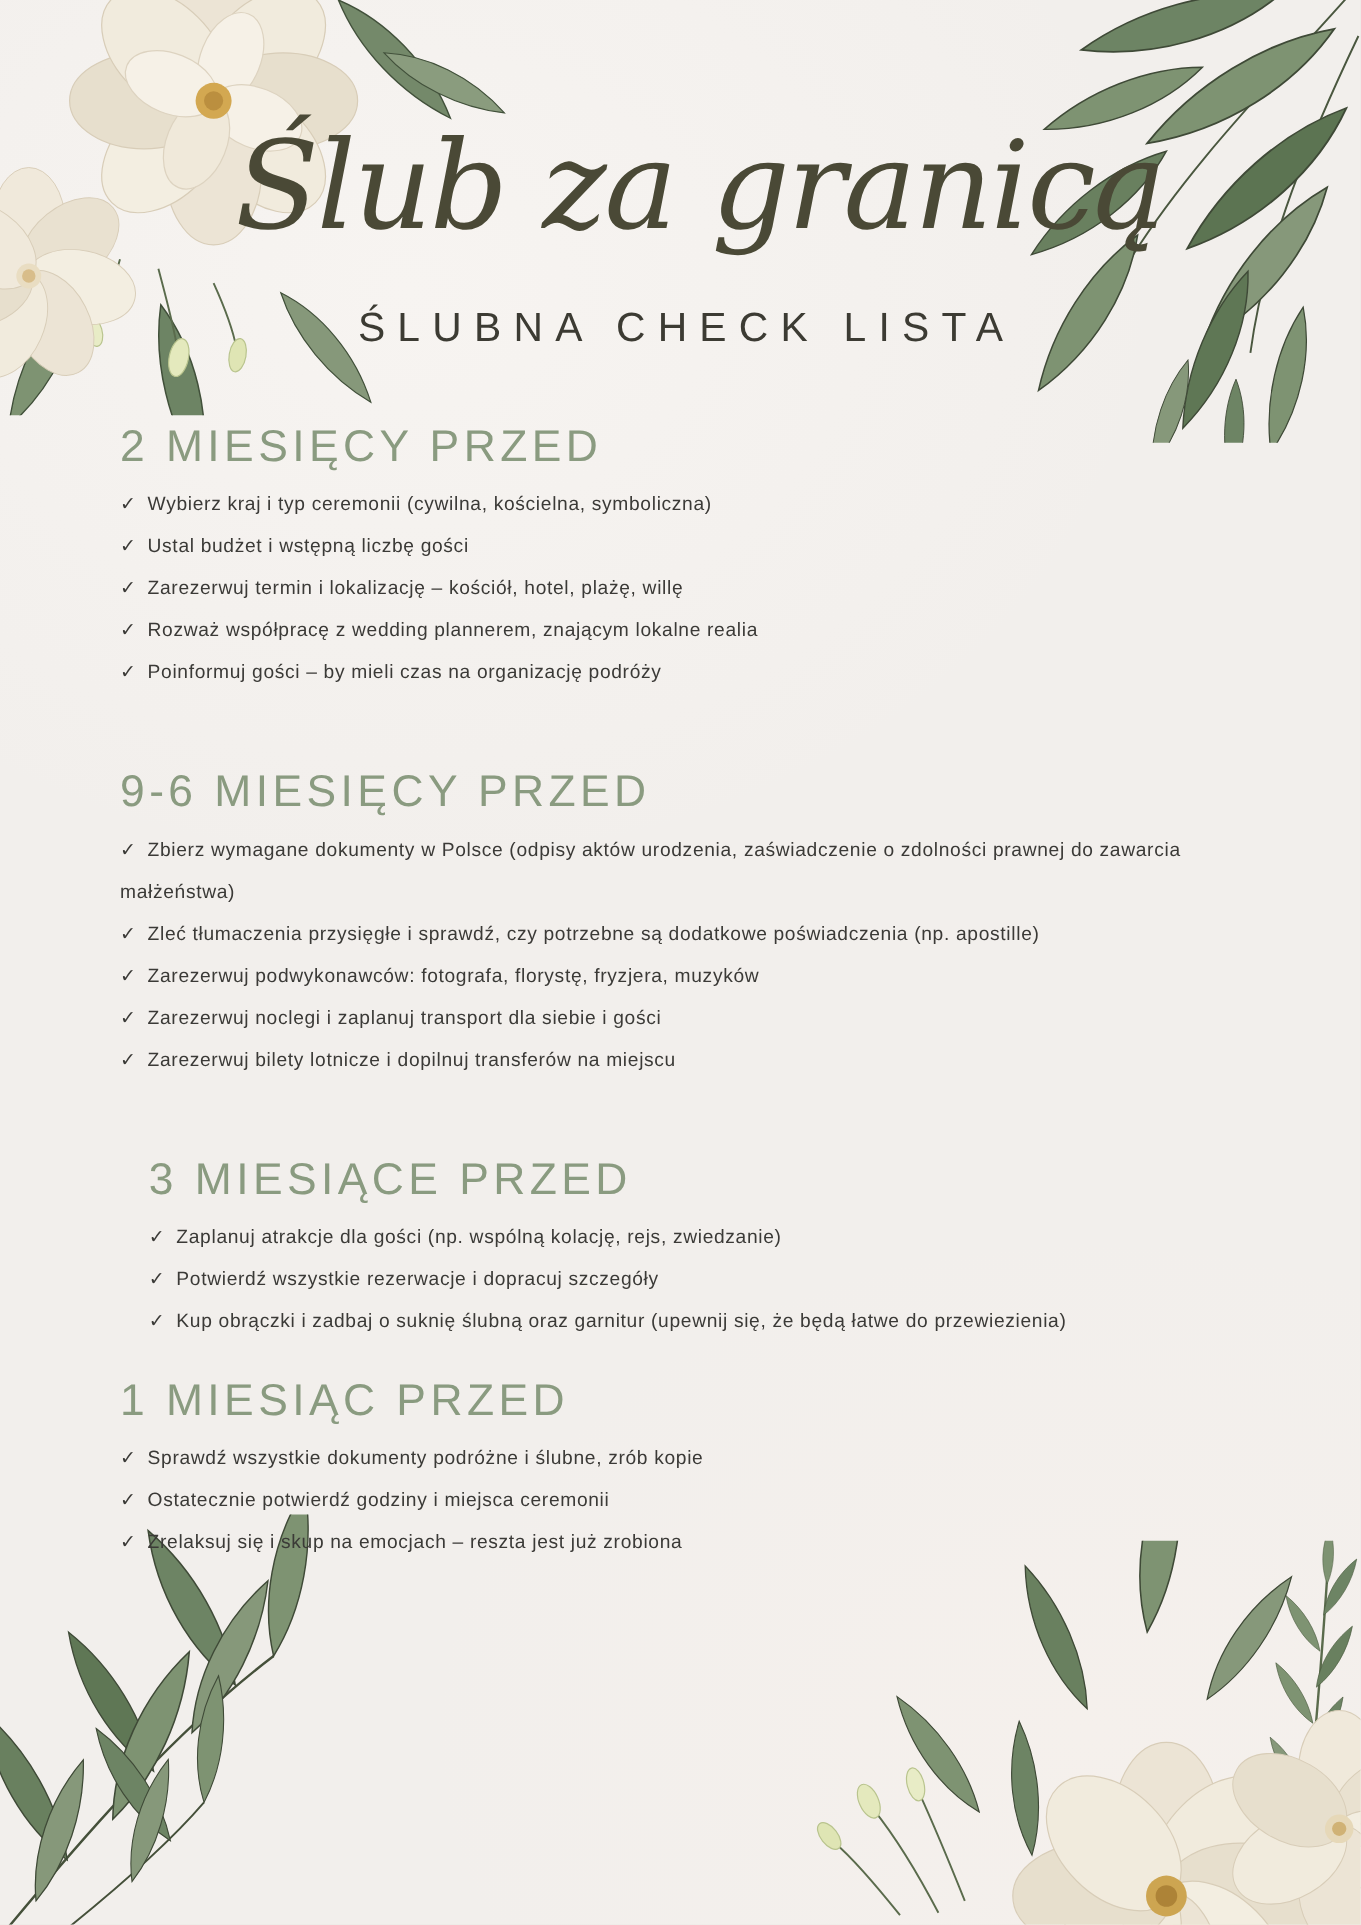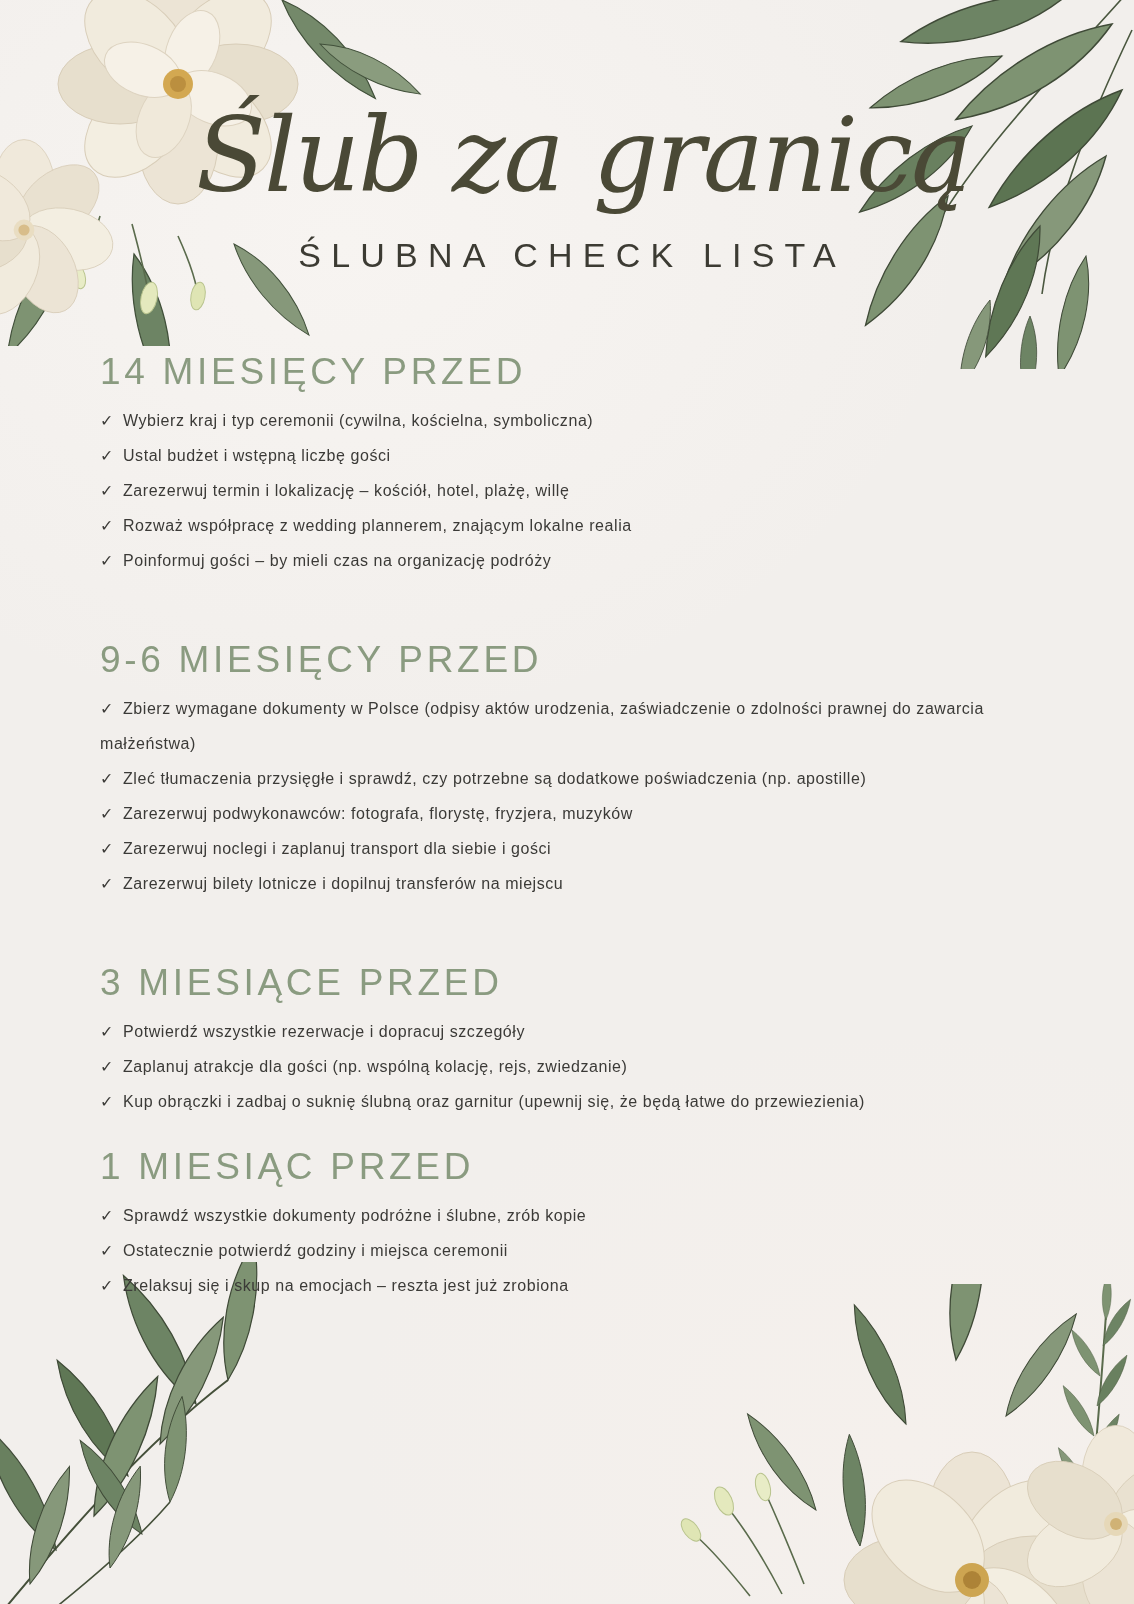--- a/index.html
+++ b/index.html
@@ -23,21 +23,21 @@
   .title {
     position:absolute; top:92px; left:16px; width:100%;
     text-align:center;
     font-family:"DejaVu Serif", serif;
     font-style:italic; font-weight:400;
     font-size:102px; line-height:1.25;
     letter-spacing:-2px;
     color:#4a4936;
   }
   .subtitle {
-    position:absolute; top:236px; left:0; width:100%;
+    position:absolute; top:254px; left:0; width:100%;
     text-align:center;
     font-size:34px; font-weight:400;
     letter-spacing:0.30em; text-indent:0.30em;
     color:#3c3b33;
   }
   .sec { position:absolute; left:100px; width:945px; }
   .sec-heading {
     font-size:37px; font-weight:400;
     letter-spacing:0.10em;
     color:#8a9b80;
@@ -48,21 +48,21 @@
   .sec-list { list-style:none; }
   .item {
     font-size:16px; font-weight:400;
     letter-spacing:0.035em;
     color:#3b3a37;
     line-height:35px;
   }
   .check { display:inline; margin-right:9px; }
   .sec-12 { top:350px; }
   .sec-96 { top:638px; }
-  .sec-3  { top:961px; }
+  .sec-3  { top:961px;margin-left:24px; }
   .sec-1  { top:1145px; }
 </style>
 </head>
 <body>
 
 <div class="page">
 
   <svg class="deco deco-tl" width="460" height="360" viewBox="0 0 460 360" aria-hidden="true">
     <defs>
       <path id="lf1" d="M0 0 C 16 34 18 78 3 118 C -12 80 -13 36 0 0 Z"></path>
@@ -216,21 +216,21 @@
       </g>
       <circle r="14" fill="#e6d8b8"></circle>
       <circle r="7" fill="#d0b275"></circle>
     </g>
   </svg>
 
   <h1 class="title">Ślub za granicą</h1>
   <div class="subtitle">ŚLUBNA CHECK LISTA</div>
 
   <section class="sec sec-12">
-    <h2 class="sec-heading">14 MIESIĘCY PRZED</h2>
+    <h2 class="sec-heading">2 MIESIĘCY PRZED</h2>
     <ul class="sec-list">
       <li class="item"><span class="check">✓</span><span class="txt">Wybierz kraj i typ ceremonii (cywilna, kościelna, symboliczna)</span></li>
       <li class="item"><span class="check">✓</span><span class="txt">Ustal budżet i wstępną liczbę gości</span></li>
       <li class="item"><span class="check">✓</span><span class="txt">Zarezerwuj termin i lokalizację – kościół, hotel, plażę, willę</span></li>
       <li class="item"><span class="check">✓</span><span class="txt">Rozważ współpracę z wedding plannerem, znającym lokalne realia</span></li>
       <li class="item"><span class="check">✓</span><span class="txt">Poinformuj gości – by mieli czas na organizację podróży</span></li>
     </ul>
   </section>
 
   <section class="sec sec-96">
@@ -240,22 +240,22 @@
       <li class="item"><span class="check">✓</span><span class="txt">Zleć tłumaczenia przysięgłe i sprawdź, czy potrzebne są dodatkowe poświadczenia (np. apostille)</span></li>
       <li class="item"><span class="check">✓</span><span class="txt">Zarezerwuj podwykonawców: fotografa, florystę, fryzjera, muzyków</span></li>
       <li class="item"><span class="check">✓</span><span class="txt">Zarezerwuj noclegi i zaplanuj transport dla siebie i gości</span></li>
       <li class="item"><span class="check">✓</span><span class="txt">Zarezerwuj bilety lotnicze i dopilnuj transferów na miejscu</span></li>
     </ul>
   </section>
 
   <section class="sec sec-3">
     <h2 class="sec-heading">3 MIESIĄCE PRZED</h2>
     <ul class="sec-list">
+      <li class="item"><span class="check">✓</span><span class="txt">Zaplanuj atrakcje dla gości (np. wspólną kolację, rejs, zwiedzanie)</span></li>
       <li class="item"><span class="check">✓</span><span class="txt">Potwierdź wszystkie rezerwacje i dopracuj szczegóły</span></li>
-      <li class="item"><span class="check">✓</span><span class="txt">Zaplanuj atrakcje dla gości (np. wspólną kolację, rejs, zwiedzanie)</span></li>
       <li class="item"><span class="check">✓</span><span class="txt">Kup obrączki i zadbaj o suknię ślubną oraz garnitur (upewnij się, że będą łatwe do przewiezienia)</span></li>
     </ul>
   </section>
 
   <section class="sec sec-1">
     <h2 class="sec-heading">1 MIESIĄC PRZED</h2>
     <ul class="sec-list">
       <li class="item"><span class="check">✓</span><span class="txt">Sprawdź wszystkie dokumenty podróżne i ślubne, zrób kopie</span></li>
       <li class="item"><span class="check">✓</span><span class="txt">Ostatecznie potwierdź godziny i miejsca ceremonii</span></li>
       <li class="item"><span class="check">✓</span><span class="txt">Zrelaksuj się i skup na emocjach – reszta jest już zrobiona</span></li>

